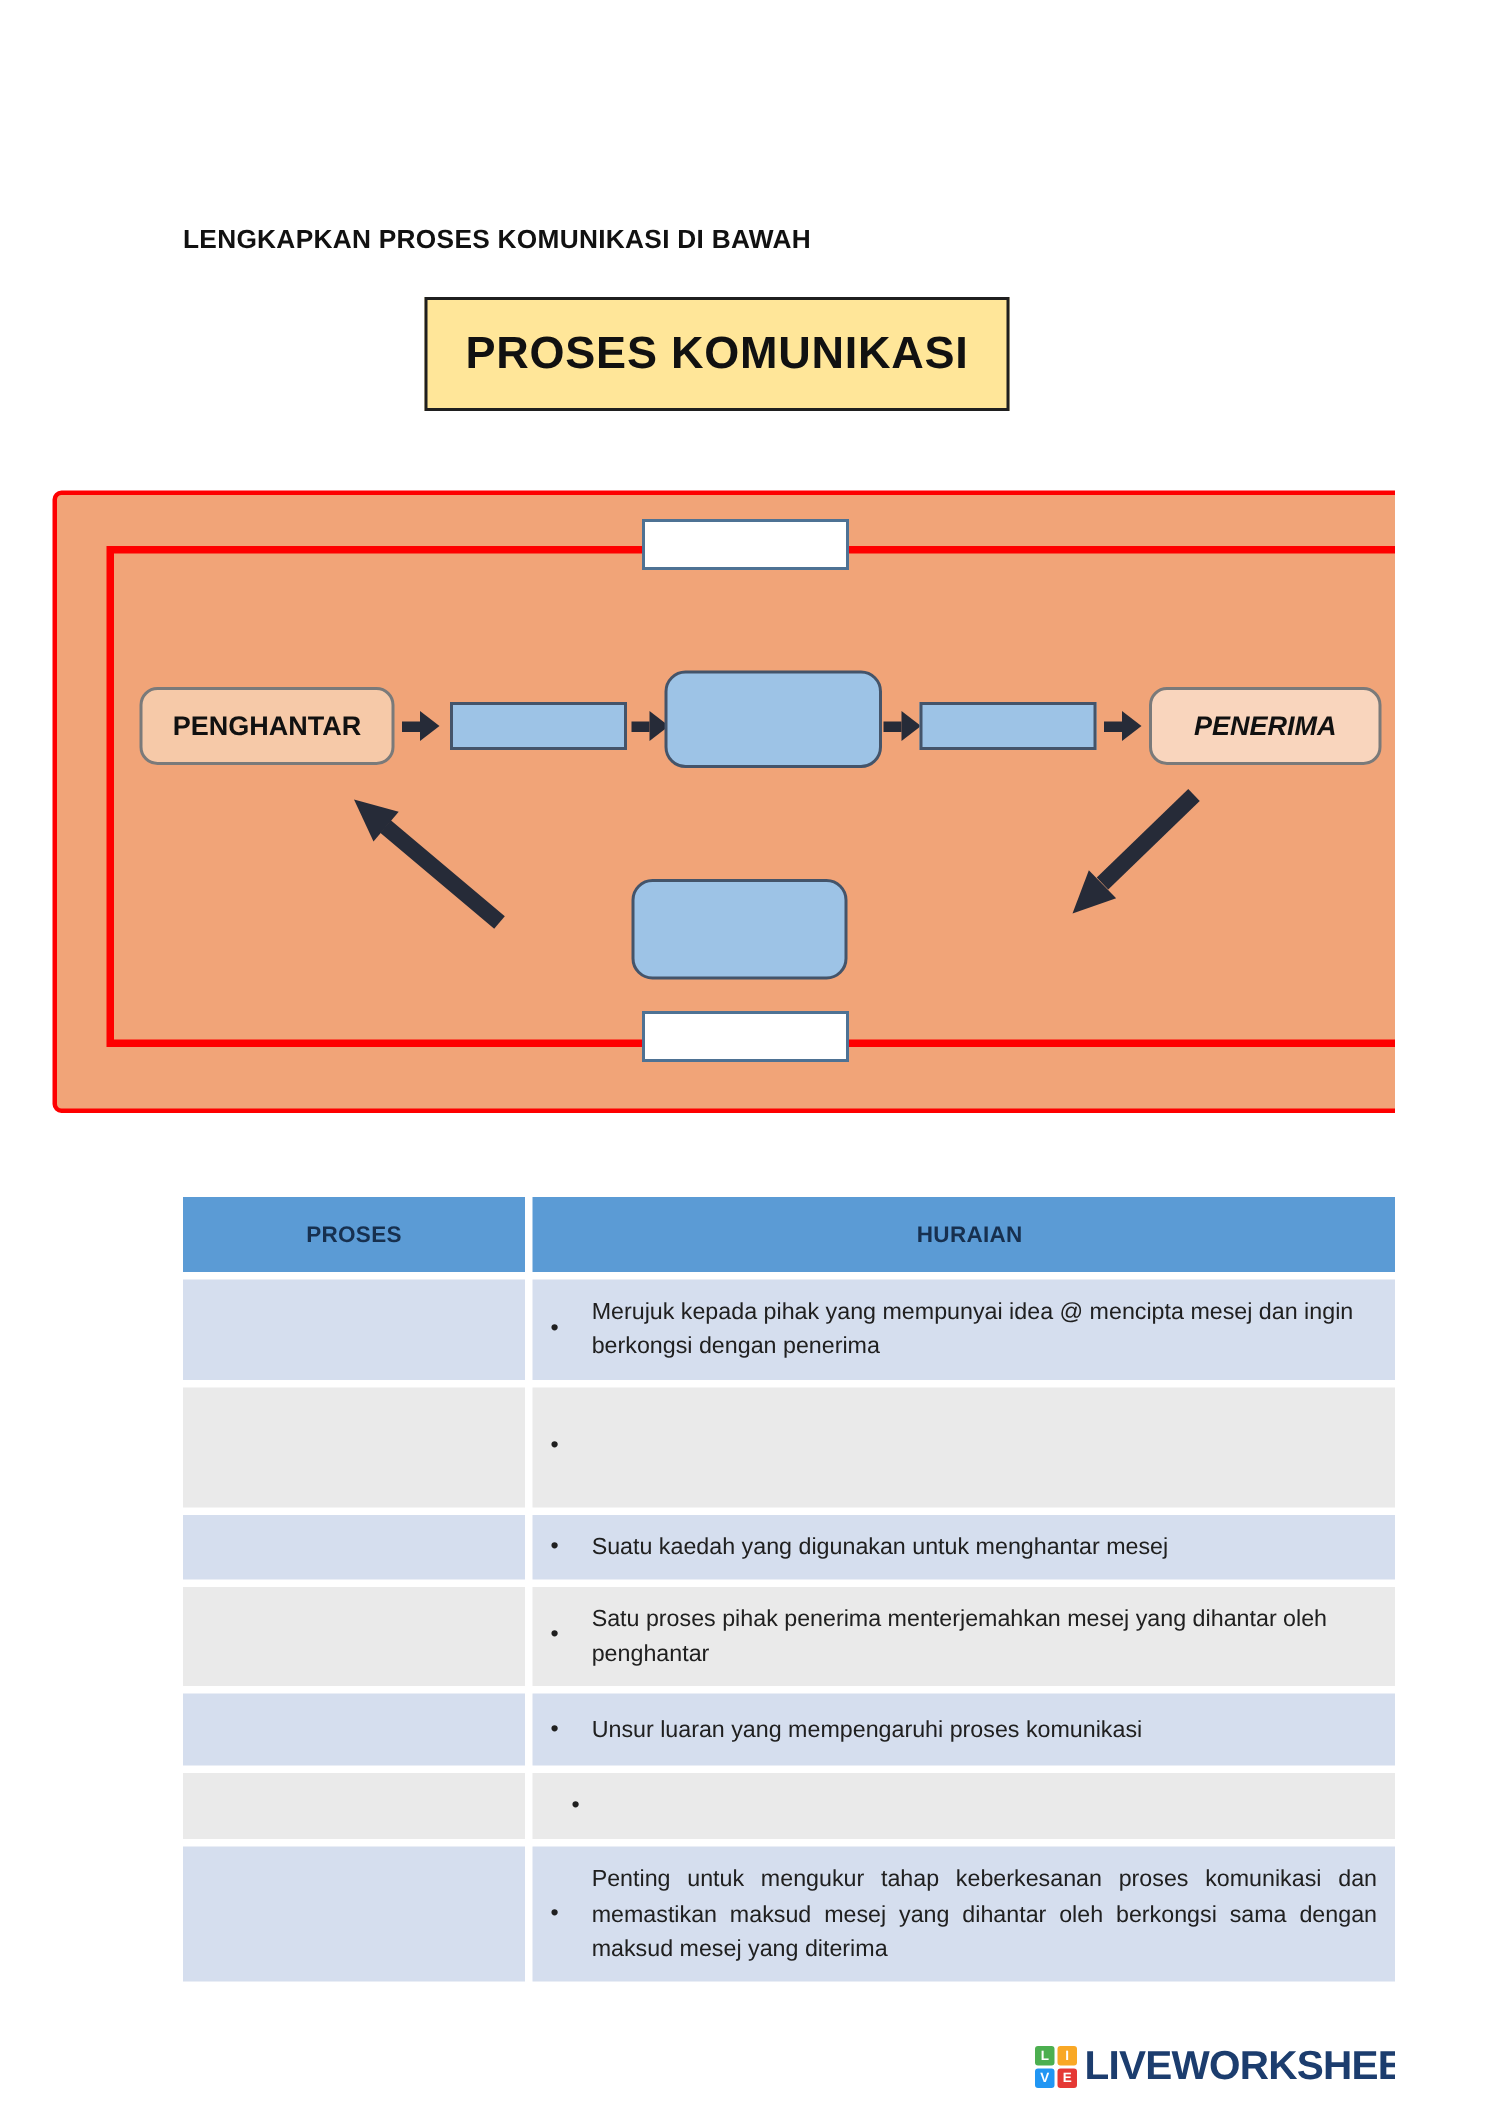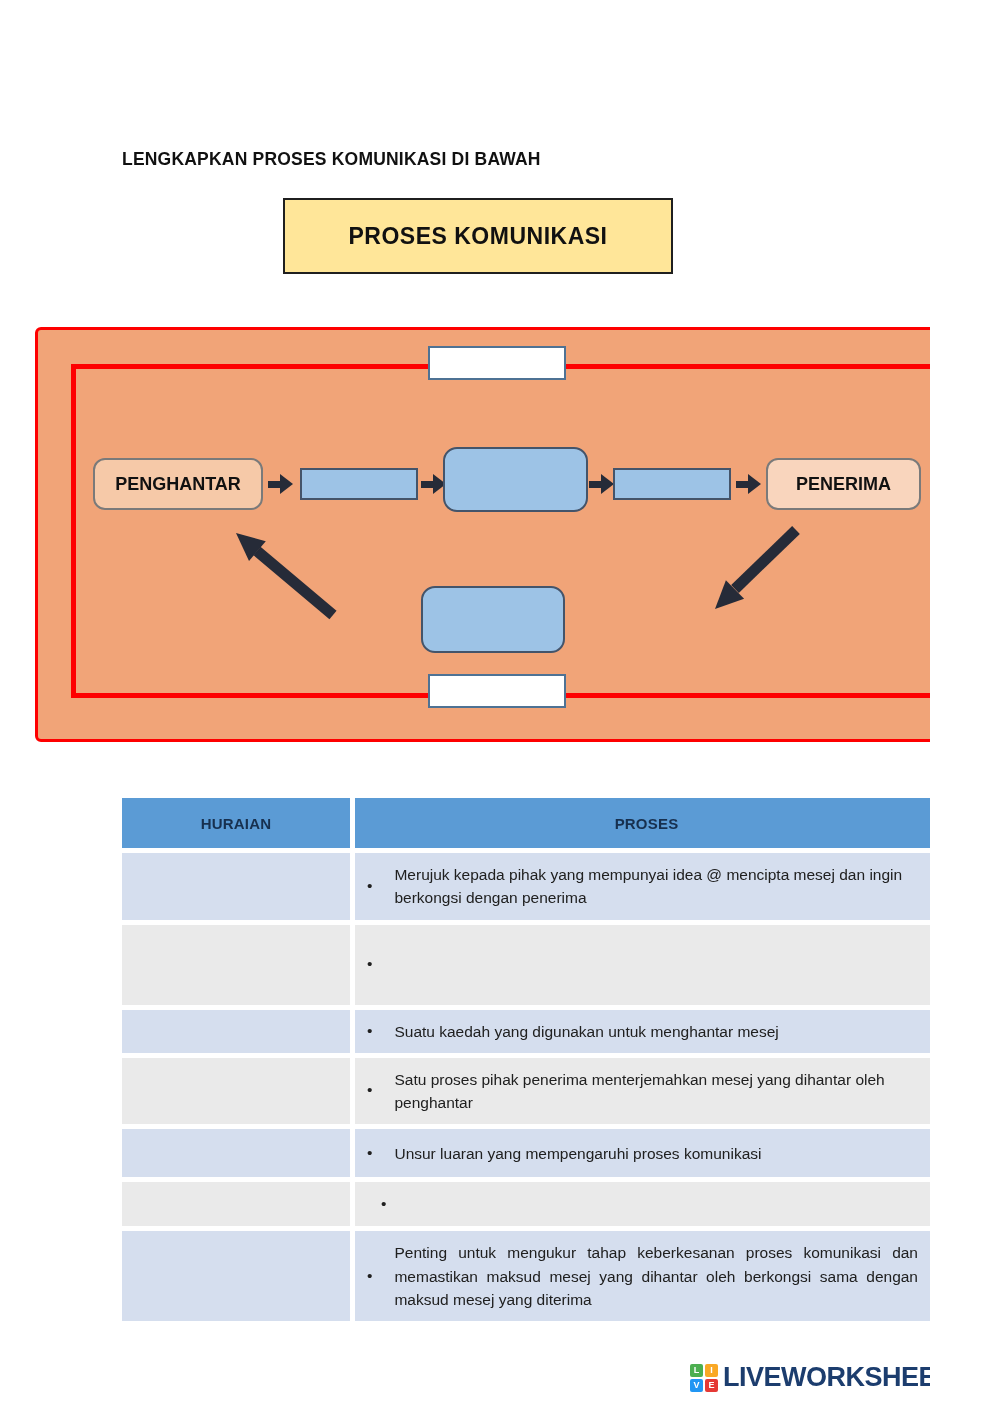--- a/index.html
+++ b/index.html
@@ -4,35 +4,35 @@
 <style>
   * { margin:0; padding:0; box-sizing:border-box; }
   html,body { width:1000px; height:1413px; background:#ffffff;
     font-family:"Liberation Sans", sans-serif; color:#1f1f1f; }
   #page { position:relative; width:930px; height:1413px; overflow:hidden; background:#fff; }
 
   
   .heading { position:absolute; left:122px; top:149px; font-size:17.5px; font-weight:bold; color:#111; letter-spacing:.2px; }
   .title-box { position:absolute; left:283px; top:198px; width:390px; height:76px;
     background:#FFE699; border:2px solid #1f1f1f; display:flex; align-items:center; justify-content:center; }
-  .title-box span { font-size:23px; font-weight:bold; color:#111; letter-spacing:.5px;text-align:right; }
+  .title-box span { font-size:30px; font-weight:bold; color:#111; letter-spacing:.5px;text-align:right; }
 
   
   .diagram { position:absolute; left:35px; top:327px; width:930px; height:415px;
     background:#F1A478; border:3px solid #FE0000; border-radius:6px; }
   .red-rect { position:absolute; left:33px; top:34px; width:877px; height:334px; border:5px solid #FE0000; }
   .answer-input { position:absolute; width:138px; height:34px; background:#ffffff;
     border:2px solid #4E7294; outline:none; font-size:15px; padding:2px 6px; }
   .input-top { left:390px; top:16px; }
   .input-bottom { left:390px; top:344px; }
   .node { position:absolute; display:flex; align-items:center; justify-content:center; }
   .sender { left:55px; top:128px; width:170px; height:52px; background:#F6C9A8;
     border:2px solid #7a7a7a; border-radius:12px; }
   .receiver { left:728px; top:128px; width:155px; height:52px; background:#F9D5BD;
-    border:2px solid #7a7a7a; border-radius:12px; }
+    border:2px solid #7a7a7a; border-radius:12px;font-style:italic; }
   .node span { font-size:18px; font-weight:bold; color:#111; }
   .brect { position:absolute; background:#9DC3E6; border:2px solid #44546A; }
   .brect1 { left:262px; top:138px; width:118px; height:32px; }
   .brect2 { left:575px; top:138px; width:118px; height:32px; }
   .center-box { left:405px; top:117px; width:145px; height:65px; background:#9DC3E6;
     border:2px solid #44546A; border-radius:14px; position:absolute; }
   .bottom-box { left:383px; top:256px; width:144px; height:67px; background:#9DC3E6;
     border:2px solid #44546A; border-radius:14px; position:absolute; }
   .harrow { position:absolute; display:flex; align-items:center; height:20px; }
   .harrow .stem { width:12px; height:7px; background:#262B38; }
@@ -121,22 +121,22 @@
         <polygon points="677,279 687.9,250.2 706.1,268.8" fill="#262B38"></polygon>
       </g>
     </svg>
 
     <div class="bottom-box"></div>
 
     <input class="answer-input input-bottom" type="text" value="" style="">
   </div>
 
   <div class="ptable">
+    <div class="cell th">PROSES</div>
     <div class="cell th">HURAIAN</div>
-    <div class="cell th">PROSES</div>
 
     <div class="cell row-blue r1"></div>
     <div class="cell row-blue r1 hur">
       <span class="bullet">•</span>
       <span class="txt">Merujuk kepada pihak yang mempunyai idea @ mencipta mesej dan ingin berkongsi dengan penerima</span>
     </div>
 
     <div class="cell row-gray r2"></div>
     <div class="cell row-gray r2 hur justify">
       <span class="bullet">•</span>

